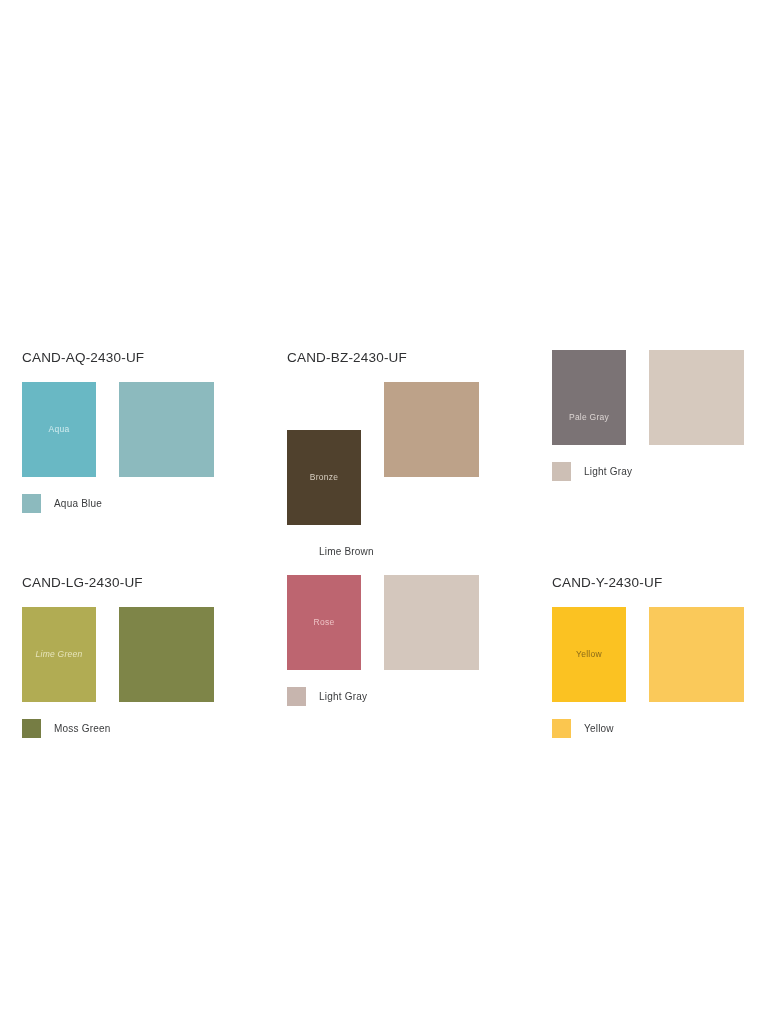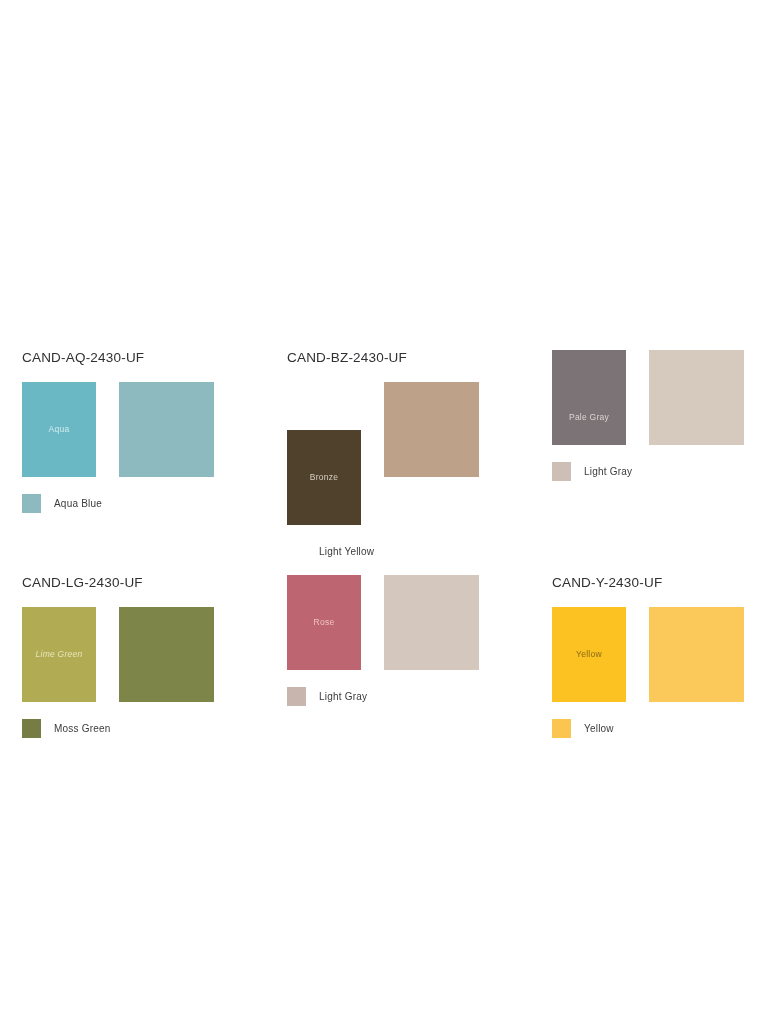--- a/index.html
+++ b/index.html
@@ -120,21 +120,21 @@
     <div class="swatch-group">
       <div class="group-code">CAND-BZ-2430-UF</div>
       <div class="swatch-pair">
         <div class="swatch-primary" style="background-color: rgb(80, 65, 45); margin-top: 48px;">
           <span class="swatch-label" style="color: rgb(216, 207, 194);">Bronze</span>
         </div>
         <div class="swatch-secondary" style="background-color: rgb(189, 162, 137);"></div>
       </div>
       <div class="legend-row">
         <div class="legend-chip"></div>
-        <span class="legend-name">Light Yellow</span>
+        <span class="legend-name">Lime Brown</span>
       </div>
     </div>
 
     <div class="swatch-group">
       <div class="swatch-pair">
         <div class="swatch-primary" style="background-color: rgb(123, 115, 117);">
           <span class="swatch-label" style="color: rgb(221, 214, 212); margin-top: 40px;">Pale Gray</span>
         </div>
         <div class="swatch-secondary" style="background-color: rgb(214, 201, 190);"></div>
       </div>

